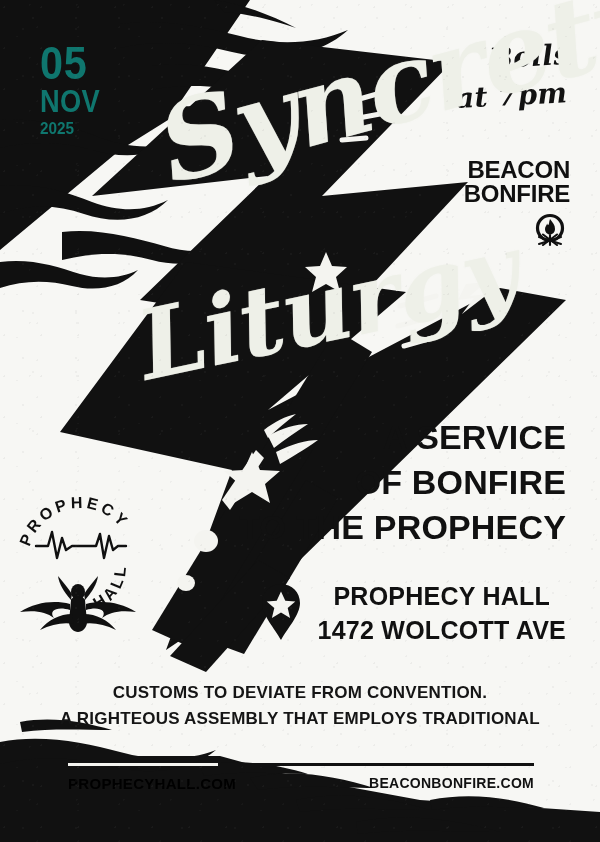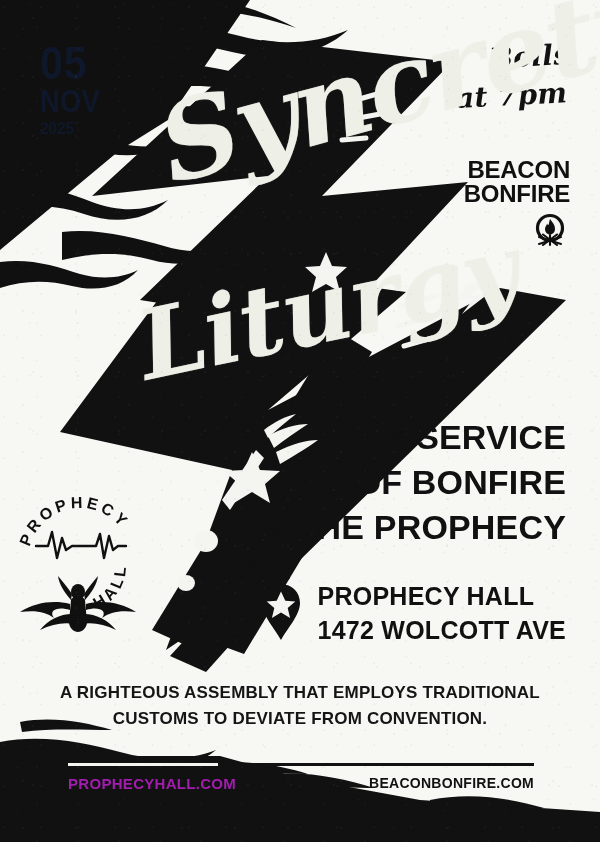--- a/index.html
+++ b/index.html
@@ -42,21 +42,21 @@
     z-index: 5;
   }
   .art svg { display:block; width:600px; height:842px; }
 
   
   .date-badge {
     position: absolute;
     left: 40px;
     top: 42px;
     z-index: 30;
-    color: #0f172a;
+    color: #0f766e;
     text-align: left;
     line-height: .88;
   }
   .date-day {
     font-family: "Liberation Sans Narrow", "Liberation Sans", sans-serif;
     font-size: 47px;
     font-weight: 700;
     letter-spacing: .02em;
     display:block;
     transform: scaleX(.88);
@@ -173,21 +173,21 @@
   .venue {
     position: absolute;
     right: 34px;
     top: 580px;
     z-index: 30;
     display: flex;
     align-items: center;
     gap: 16px;
   }
   .venue-text {
-    text-align: left;
+    text-align: center;
     color: #111111;
     font-family: "Liberation Sans Narrow", "Liberation Sans", sans-serif;
     font-weight: 700;
     font-size: 25px;
     line-height: 1.35;
     letter-spacing: .01em;
   }
   .venue-text span { display:block; }
 
   
@@ -223,21 +223,21 @@
     top: 763px;
     height: 3px;
     background: #f4f4f0;
     z-index: 43;
   }
   .foot-left {
     position: absolute;
     left: 68px;
     top: 775px;
     z-index: 45;
-    color: #a21caf;
+    color: #000000;
     font-family: "Liberation Sans Narrow", "Liberation Sans", sans-serif;
     font-weight: 700;
     font-size: 15px;
     letter-spacing: .02em;
   }
   .foot-right {
     position: absolute;
     right: 66px;
     top: 775px;
     z-index: 45;
@@ -392,22 +392,22 @@
         <path d="M21,9.5 l4.3,9.2 10,.8 -7.6,6.6 2.4,9.8 -9.1,-5.4 -9.1,5.4 2.4,-9.8 -7.6,-6.6 10,-.8 Z" fill="#f4f4f0"></path>
       </svg>
     </span>
     <div class="venue-text">
       <span>PROPHECY HALL</span>
       <span>1472 WOLCOTT AVE</span>
     </div>
   </div>
 
   <div class="tagline">
+    <span>CUSTOMS TO DEVIATE FROM CONVENTION.</span>
     <span>A RIGHTEOUS ASSEMBLY THAT EMPLOYS TRADITIONAL</span>
-    <span>CUSTOMS TO DEVIATE FROM CONVENTION.</span>
   </div>
 
   <div class="ph-badge">
     <svg width="130" height="150" viewBox="0 0 130 150">
       <defs>
         <path id="arcTop" d="M14,72 A52,52 0 0,1 118,72"></path>
         <path id="arcBot" d="M20,78 A46,46 0 0,0 112,78"></path>
       </defs>
       <text font-family="'Liberation Sans Narrow','Liberation Sans',sans-serif" font-size="16" font-weight="700" fill="#101010" letter-spacing="3.5">
         <textPath href="#arcTop" startOffset="8%">PROPHECY</textPath>

